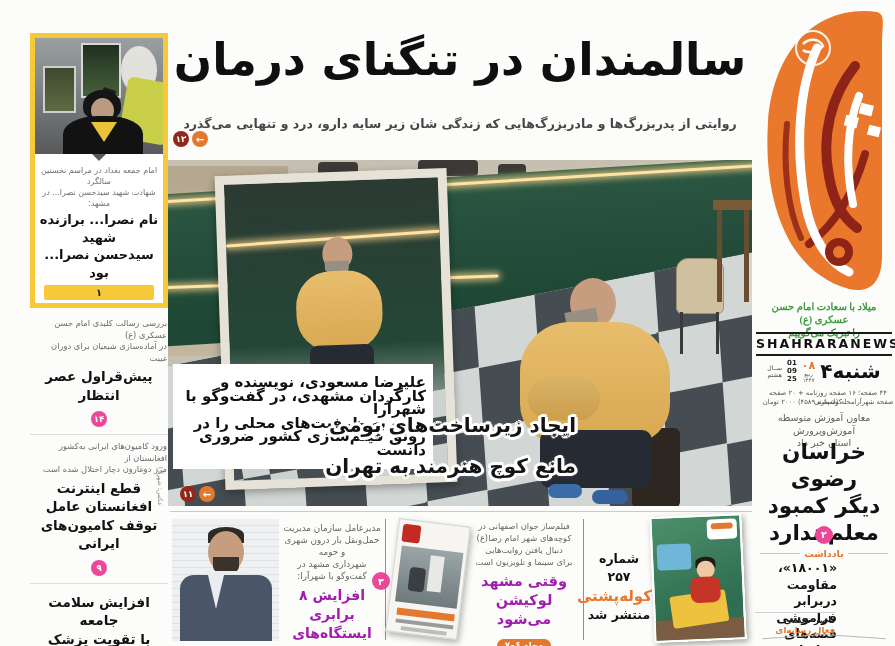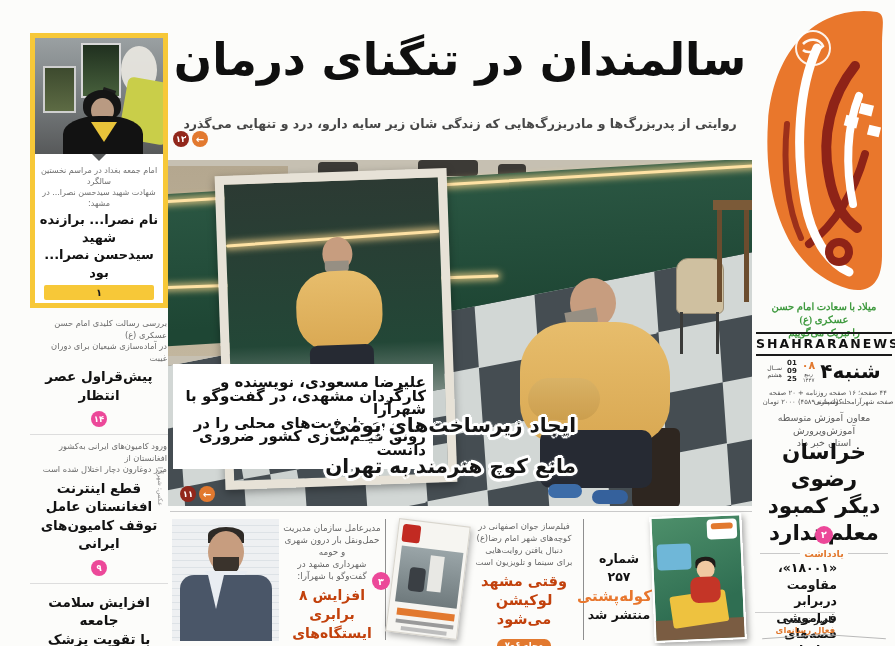--- a/index.html
+++ b/index.html
@@ -92,21 +92,21 @@
   .ovl-head{left:0;top:245px;width:408px;font-size:20px;font-weight:bold;color:#141414;line-height:41px;
             text-shadow:-2px -2px 0 #fff,2px -2px 0 #fff,-2px 2px 0 #fff,2px 2px 0 #fff,
                         -3px 0 0 #fff,3px 0 0 #fff,0 -3px 0 #fff,0 3px 0 #fff,
                         -1px 3px 0 #fff,1px -3px 0 #fff,3px 1px 0 #fff,-3px -1px 0 #fff,0 0 5px #fff;}
   .credit{left:156px;top:392px;height:114px;writing-mode:vertical-rl;font-size:6.5px;color:#8d8d8d;letter-spacing:1px;}
 
   
   .bottom{left:170px;top:511px;width:582px;height:133px;border-top:1px solid #c9c9c9;}
   .vline{position:absolute;top:7px;bottom:4px;width:1px;background:#8f8f8f;}
   .b-kicker{font-size:8.8px;color:#666;line-height:12px;}
-  .b-head{font-size:14px;font-weight:bold;color:#c2410c;line-height:19px;margin-top:4px;}
+  .b-head{font-size:14px;font-weight:bold;color:#a21caf;line-height:19px;margin-top:4px;}
   .suitman{left:2px;top:7px;width:107px;height:122px;overflow:hidden;position:absolute;
            background:repeating-linear-gradient(180deg,#eef0f2 0 6px,#dde2e6 6px 7px);}
   .cover2{left:3px;top:10px;width:72px;height:114px;transform:rotate(7deg);background:#f6f5f1;border:1px solid #d8d5cd;
           box-shadow:2px 3px 6px rgba(0,0,0,.3);position:absolute;}
   .pill{display:inline-block;background:#e2792f;color:#fff;font-size:8.5px;font-weight:bold;
         border-radius:9px;padding:1.5px 8px;}
   .b3-l1,.b3-l3{font-size:12.5px;font-weight:bold;color:#111;line-height:18px;}
   .b3-l2{font-size:15px;font-weight:bold;color:#e8772e;line-height:20px;}
   .cover3{left:66px;top:3px;width:92px;height:126px;transform:rotate(-2.5deg);position:absolute;
           background:linear-gradient(160deg,#4d8f6a 0%,#2f6e52 70%);box-shadow:2px 3px 6px rgba(0,0,0,.35);border:2px solid #fff;}

